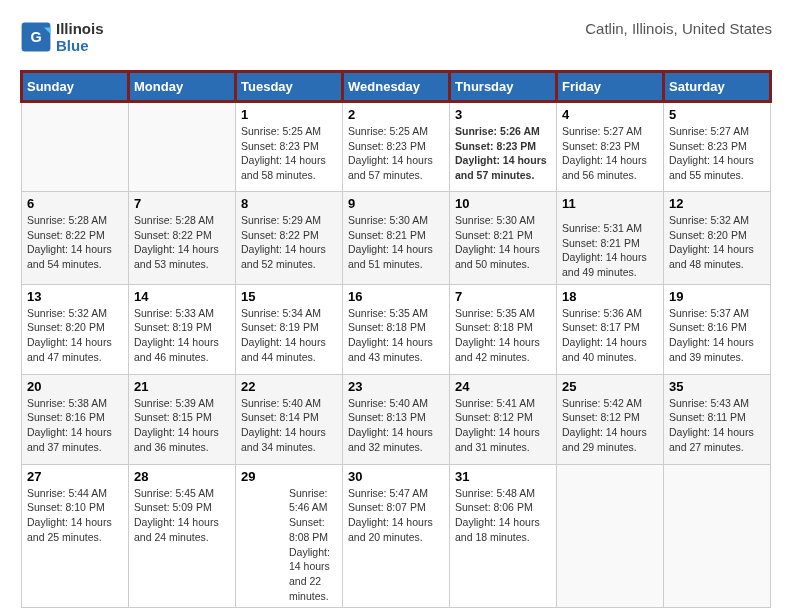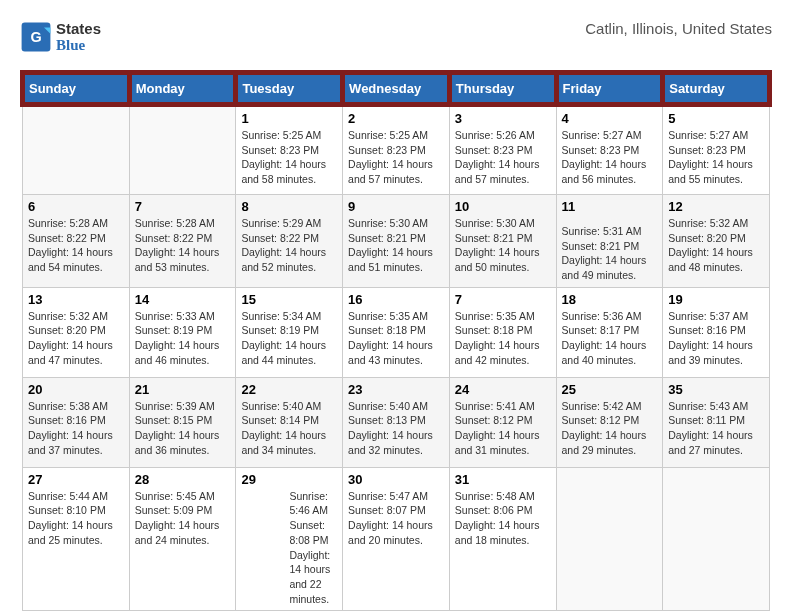--- a/index.html
+++ b/index.html
@@ -42,21 +42,21 @@
       border-collapse: collapse;
       font-size: 11px;
     }
     thead tr th {
       background: #2a6db5;
       color: #fff;
       padding: 6px 4px;
       text-align: left;
       font-size: 13px;
       font-weight: bold;
-      border: 5px solid #7f1d1d;
+      border: 3px solid #7f1d1d;
     }
     tbody tr td {
       border: 1px solid #ccc;
       vertical-align: top;
       padding: 4px 5px;
       width: 14.28%;
       min-height: 80px;
       height: 90px;
       background: #fff;
     }
@@ -82,22 +82,22 @@
 <body>
 
 <div class="header">
   <div class="logo">
     <svg class="logo-icon" viewBox="0 0 40 40">
       <rect x="2" y="2" width="36" height="36" rx="4" fill="#2a6db5"></rect>
       <text x="20" y="26" text-anchor="middle" fill="white" font-size="18" font-weight="bold" font-family="Arial">G</text>
       <polygon points="30,8 38,8 38,16" fill="#4fc3f7"></polygon>
     </svg>
     <div>
-      <div style="font-size:15px;font-weight:bold;color:#333;">States</div>
-      <div style="font-size:15px;font-weight:bold;color:#2a6db5;font-family:Liberation Serif, serif;">Blue</div>
+      <div style="font-size:15px;font-weight:bold;color:#333;">Illinois</div>
+      <div style="font-size:15px;font-weight:bold;color:#2a6db5;">Blue</div>
     </div>
   </div>
   <div class="title-block">
     <div class="location">Catlin, Illinois, United States</div>
   </div>
 </div>
 
 <table>
   <thead>
     <tr id="weekday-header">
@@ -121,21 +121,21 @@
 Daylight: 14 hours and 58 minutes.</div>
         </td>
         <td>
           <span class="day-number">2</span>
           <div class="day-info" style="white-space: pre-line;">Sunrise: 5:25 AM
 Sunset: 8:23 PM
 Daylight: 14 hours and 57 minutes.</div>
         </td>
         <td>
           <span class="day-number">3</span>
-          <div class="day-info" style="white-space: pre-line;">Sunrise: 5:26 AM
+          <div class="day-info" style="white-space: pre-line; font-weight: bold;">Sunrise: 5:26 AM
 Sunset: 8:23 PM
 Daylight: 14 hours and 57 minutes.</div>
         </td>
         <td>
           <span class="day-number">4</span>
           <div class="day-info" style="white-space: pre-line;">Sunrise: 5:27 AM
 Sunset: 8:23 PM
 Daylight: 14 hours and 56 minutes.</div>
         </td>
         <td>

